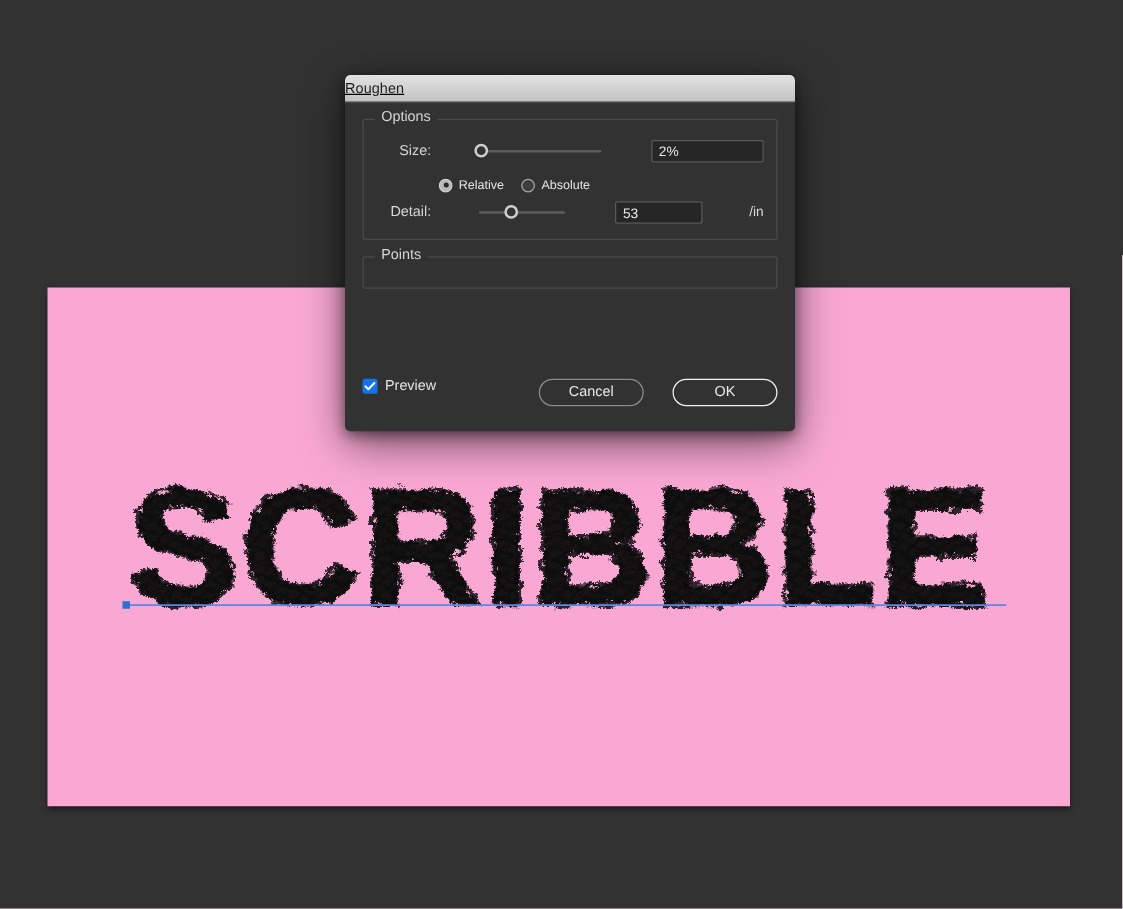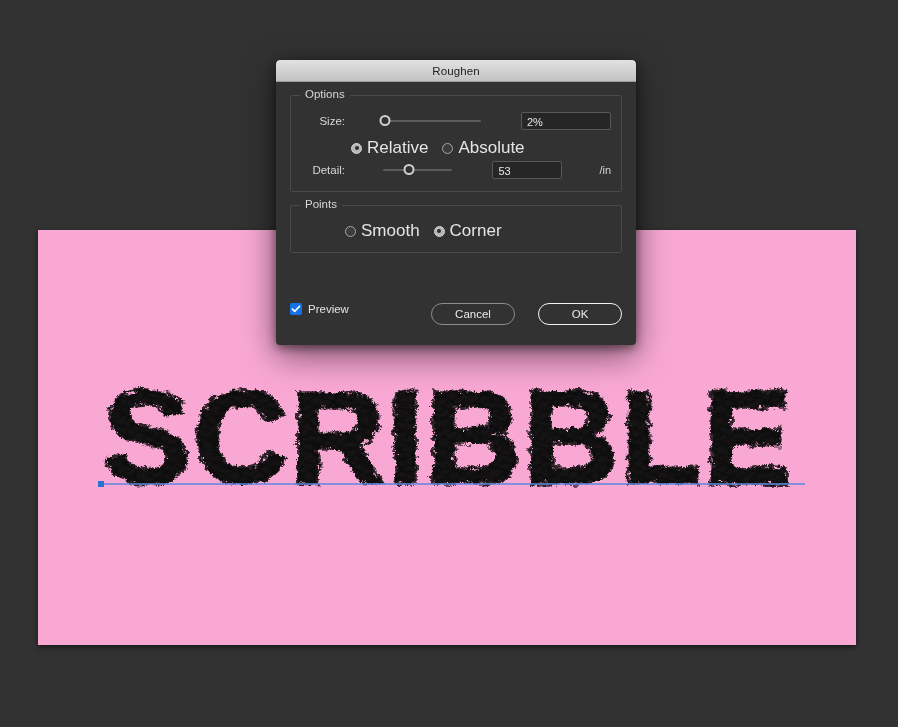--- a/index.html
+++ b/index.html
@@ -54,23 +54,23 @@
                 0 3px 10px rgba(0,0,0,0.45);
     overflow: hidden;
   }
 
   #titlebar {
     height: 21px;
     background: linear-gradient(to bottom, #e2e2e2 0%, #d4d4d4 45%, #c2c2c2 100%);
     border-bottom: 1px solid #9a9a9a;
     display: flex;
     align-items: center;
-    justify-content: center;
     border-top-left-radius: 4px;
     border-top-right-radius: 4px;
+    text-decoration: underline;
   }
   #titlebar .title-text {
     font-size: 11.5px;
     color: #1d1d1d;
     letter-spacing: 0.1px;
   }
 
   .dialog-body {
     padding: 13px 14px 16px 14px;
     position: relative;
@@ -192,21 +192,21 @@
   }
   .radio.checked .radio-dot::after {
     content: "";
     position: absolute;
     left: 2.5px; top: 2.5px;
     width: 4px; height: 4px;
     border-radius: 50%;
     background: #2b2b2b;
   }
   .radio-label {
-    font-size: 17px;
+    font-size: 10px;
     color: #e4e4e4;
     white-space: nowrap;
   }
 
   .points-row { padding-left: 44px; }
 
   
   .footer {
     position: absolute;
     left: 14px;
@@ -362,30 +362,20 @@
           </div>
 
           <div class="field field-detail">53</div>
           <span class="unit">/in</span>
         </div>
       </div>
 
       <div class="group">
         <span class="group-label">Points</span>
 
-        <div class="radio-row points-row">
-          <div class="radio">
-            <span class="radio-dot"></span>
-            <span class="radio-label">Smooth</span>
-          </div>
-          <div class="radio checked">
-            <span class="radio-dot"></span>
-            <span class="radio-label">Corner</span>
-          </div>
-        </div>
       </div>
 
       <div class="footer">
         <div class="preview-wrap">
           <span class="checkbox">
             <svg width="10" height="10" viewBox="0 0 10 10">
               <path d="M1.4 5.1 L3.7 7.4 L8.5 2.4" fill="none" stroke="#ffffff" stroke-width="1.6" stroke-linecap="round" stroke-linejoin="round"></path>
             </svg>
           </span>
           <span class="preview-label">Preview</span>

